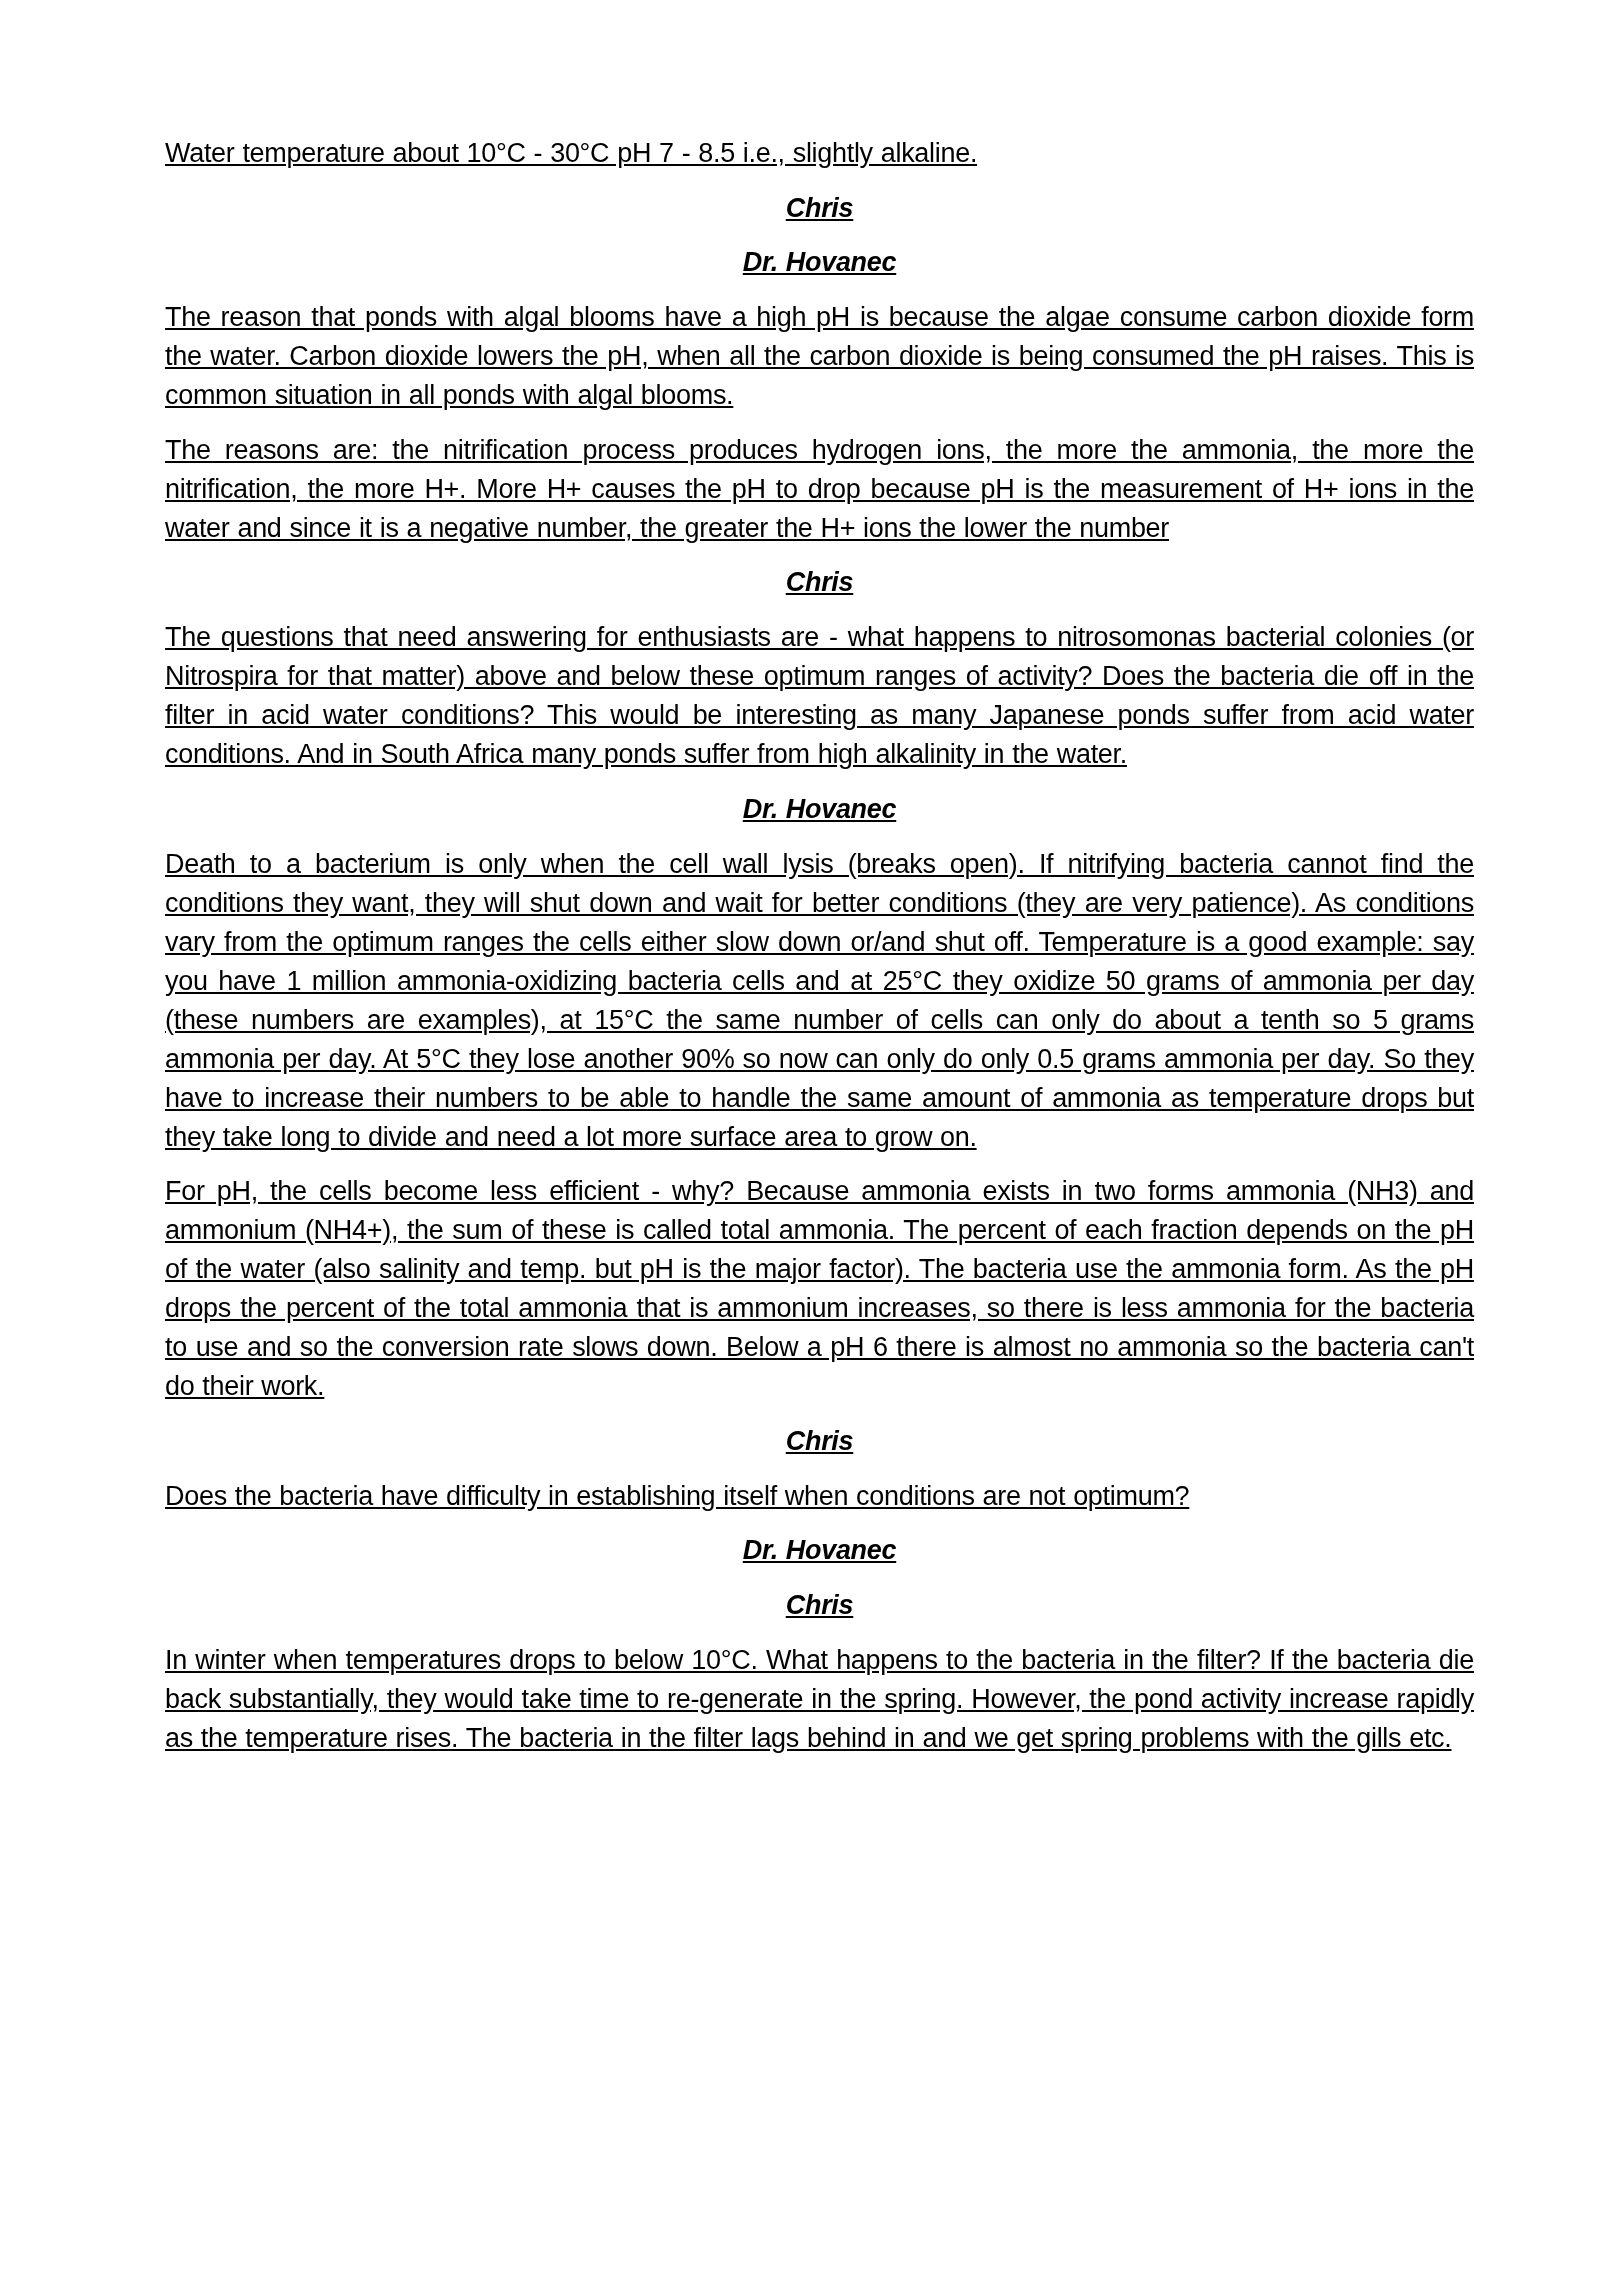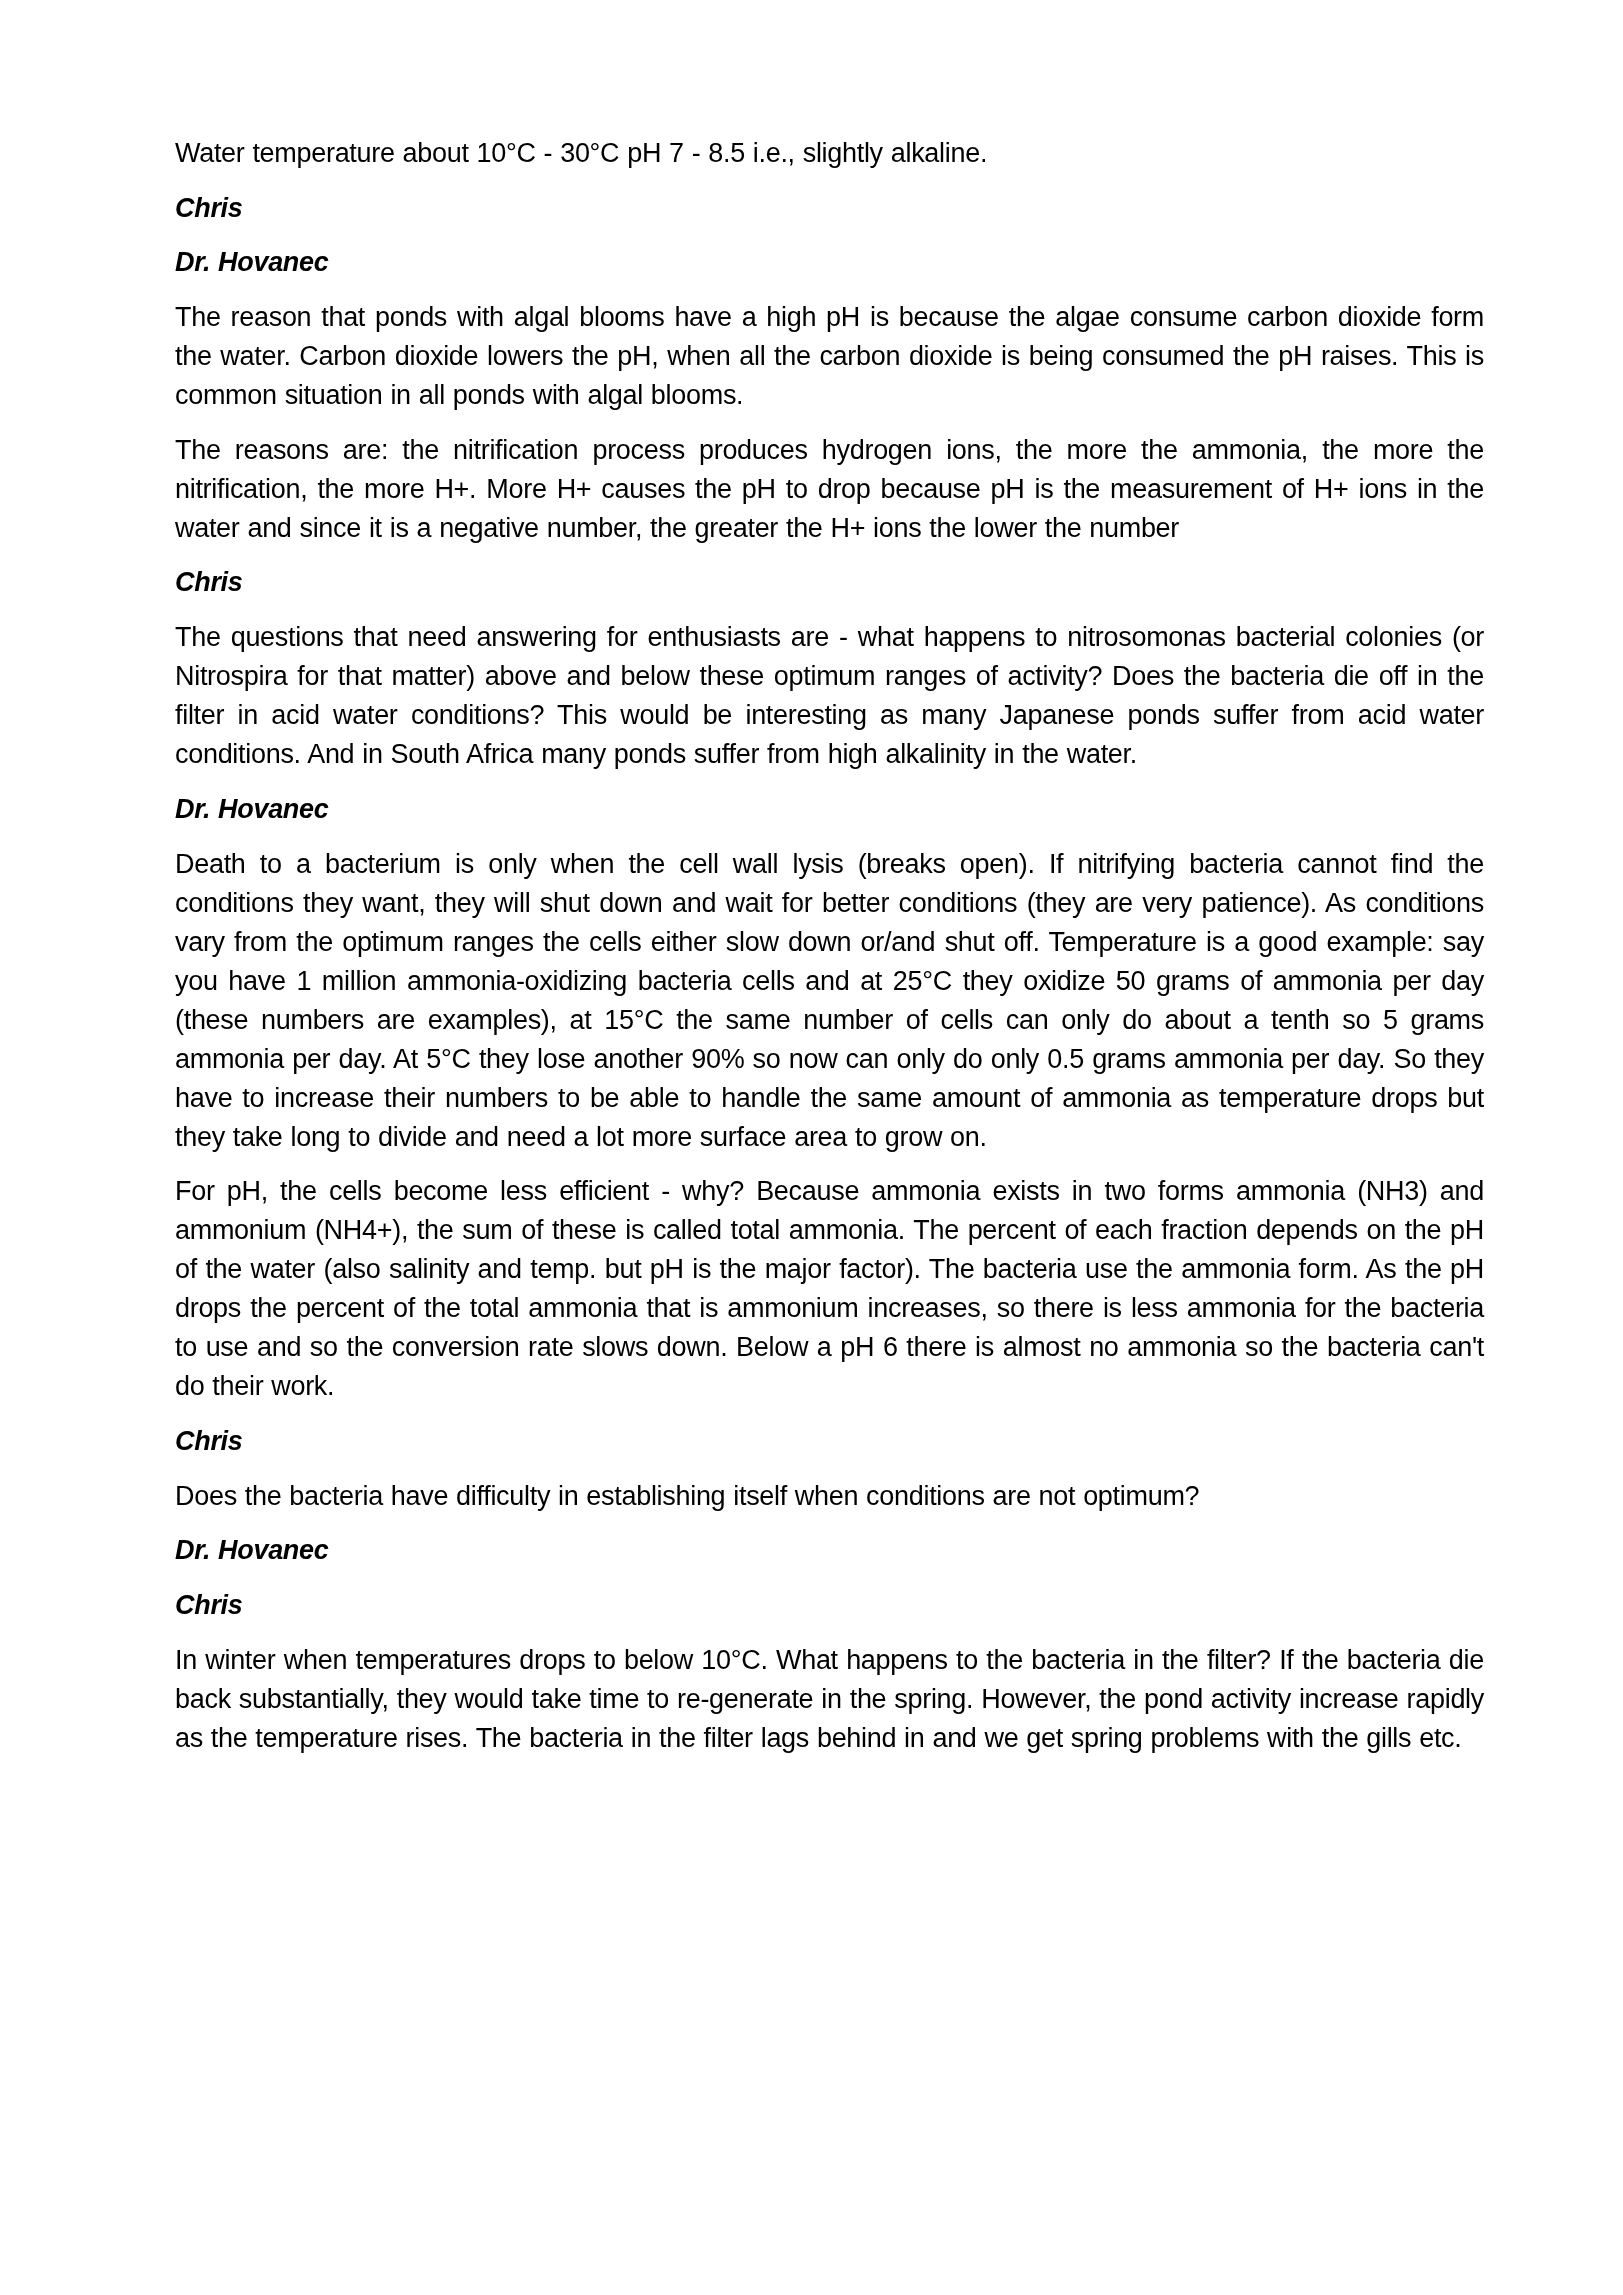--- a/index.html
+++ b/index.html
@@ -13,37 +13,38 @@
     height: 2295px;
     background: #ffffff;
     box-sizing: border-box;
     overflow: hidden;
     font-family: "Liberation Sans", sans-serif;
     color: #000000;
   }
   .content {
     position: absolute;
     top: 134px;
-    left: 175px;
+    left: 165px;
     width: 1309px;
+    text-decoration: underline;
   }
   .content p {
     margin: 0 0 15.7px 0;
     font-size: 27px;
     line-height: 39px;
     letter-spacing: -0.3px;
     word-spacing: 0.7px;
   }
   .body-para {
     text-align: justify;
   }
   .speaker {
     font-weight: bold;
     font-style: italic;
-    text-align: left;
+    text-align: center;
   }
 </style>
 </head>
 <body>
 
 <main class="page">
   <section class="content">
       <p class="body-para">Water temperature about 10°C - 30°C pH 7 - 8.5 i.e., slightly alkaline.</p>
       <p class="speaker">Chris</p>
       <p class="speaker">Dr. Hovanec</p>

